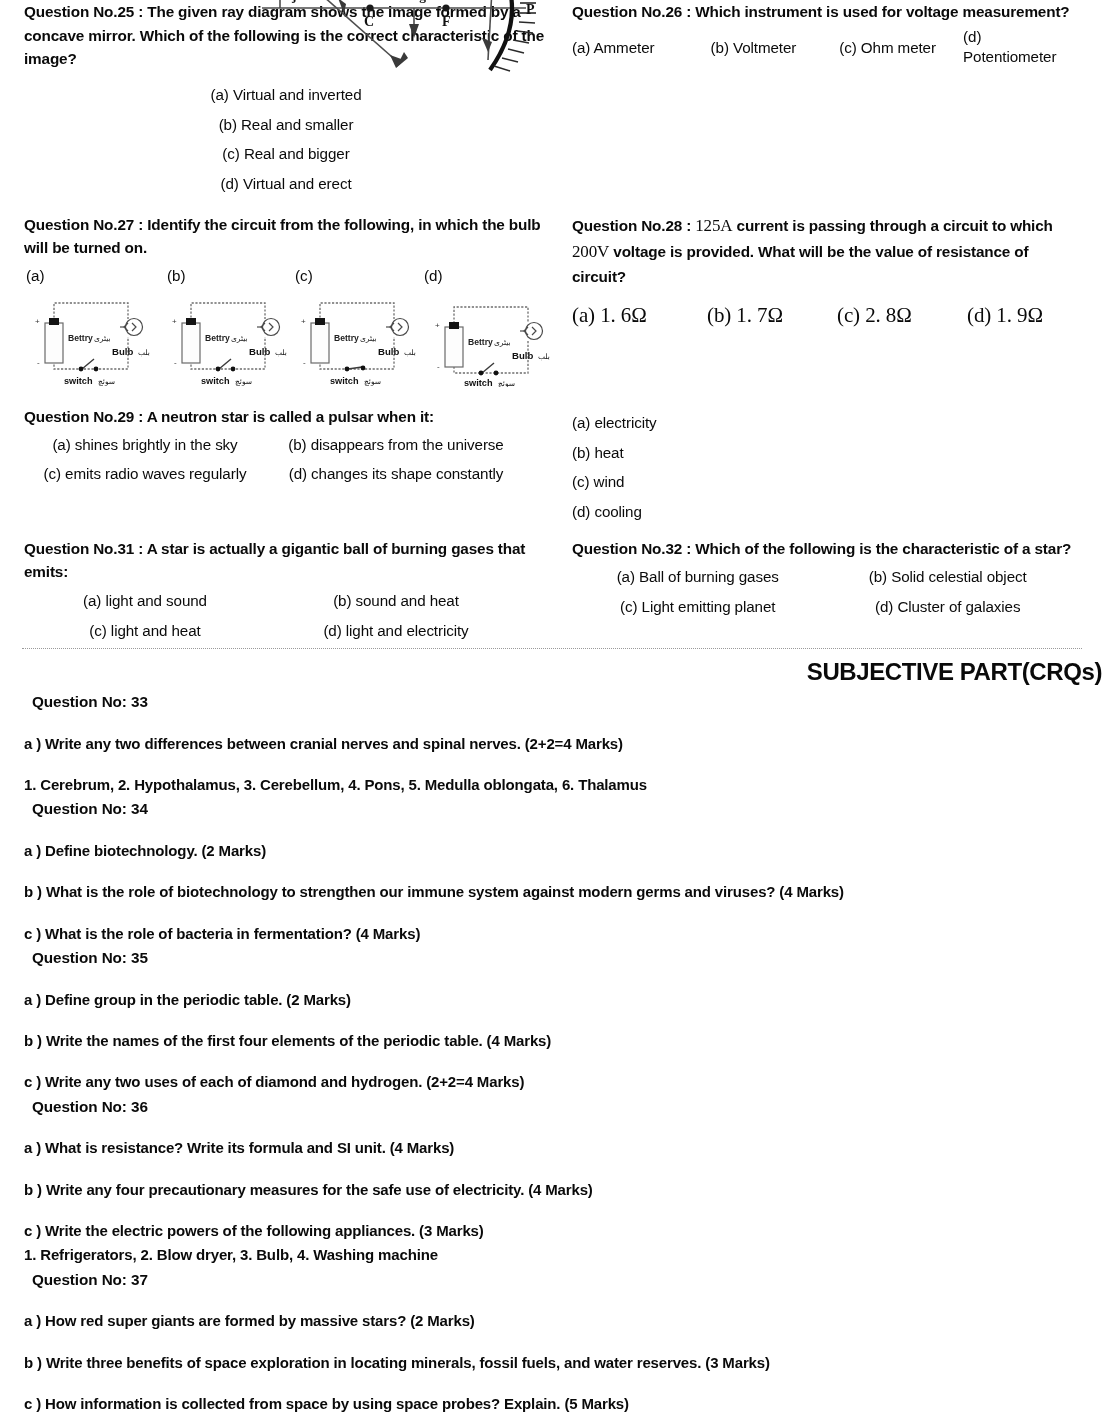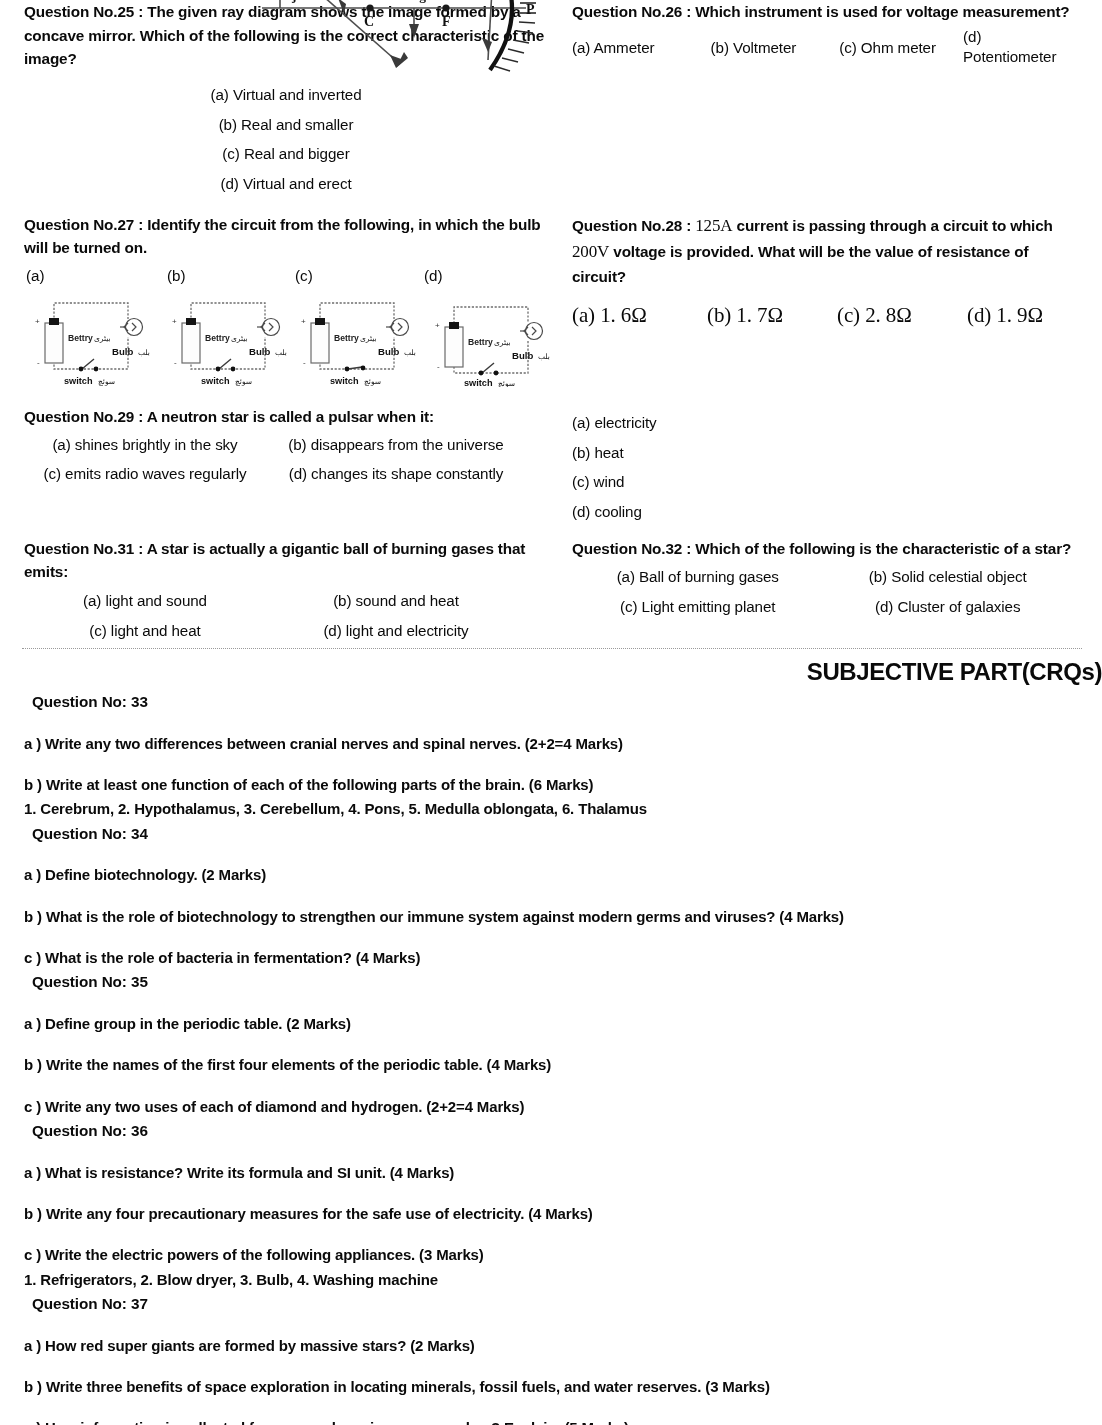--- a/index.html
+++ b/index.html
@@ -417,21 +417,20 @@
 
   <div class="divider"></div>
 
   <div class="subjective">
     <h2 class="sub-title">SUBJECTIVE PART(CRQs)</h2>
 
     <p class="sub-qno">Question No: 33</p>
     <div class="sp-gap"></div>
     <p class="sub-item">a ) Write any two differences between cranial nerves and spinal nerves. (2+2=4 Marks)</p>
     <div class="sp-gap"></div>
-    <p class="sub-item">b ) Write at least one function of each of the following parts of the brain. (6 Marks)</p>
     <p class="sub-item">1. Cerebrum, 2. Hypothalamus, 3. Cerebellum, 4. Pons, 5. Medulla oblongata, 6. Thalamus</p>
 
     <p class="sub-qno">Question No: 34</p>
     <div class="sp-gap"></div>
     <p class="sub-item">a ) Define biotechnology. (2 Marks)</p>
     <div class="sp-gap"></div>
     <p class="sub-item">b ) What is the role of biotechnology to strengthen our immune system against modern germs and viruses? (4 Marks)</p>
     <div class="sp-gap"></div>
     <p class="sub-item">c ) What is the role of bacteria in fermentation? (4 Marks)</p>
 

